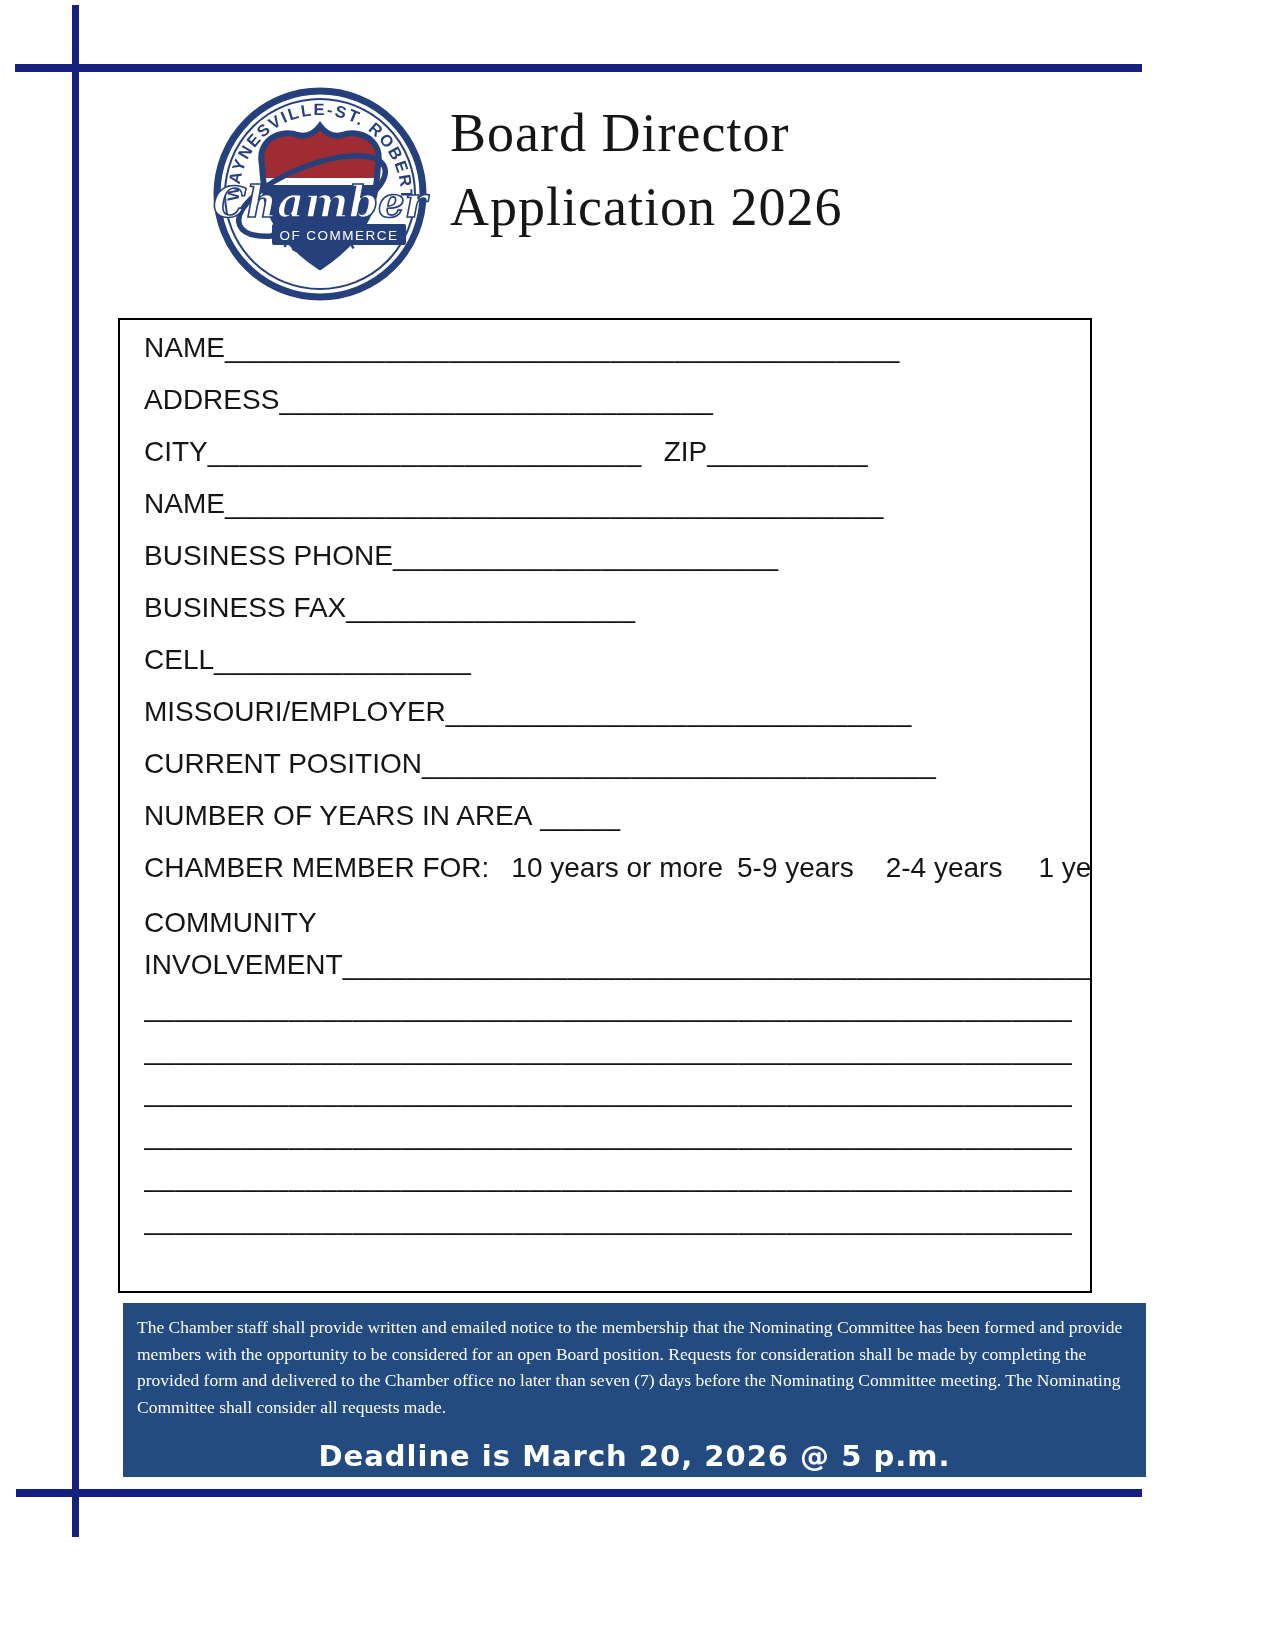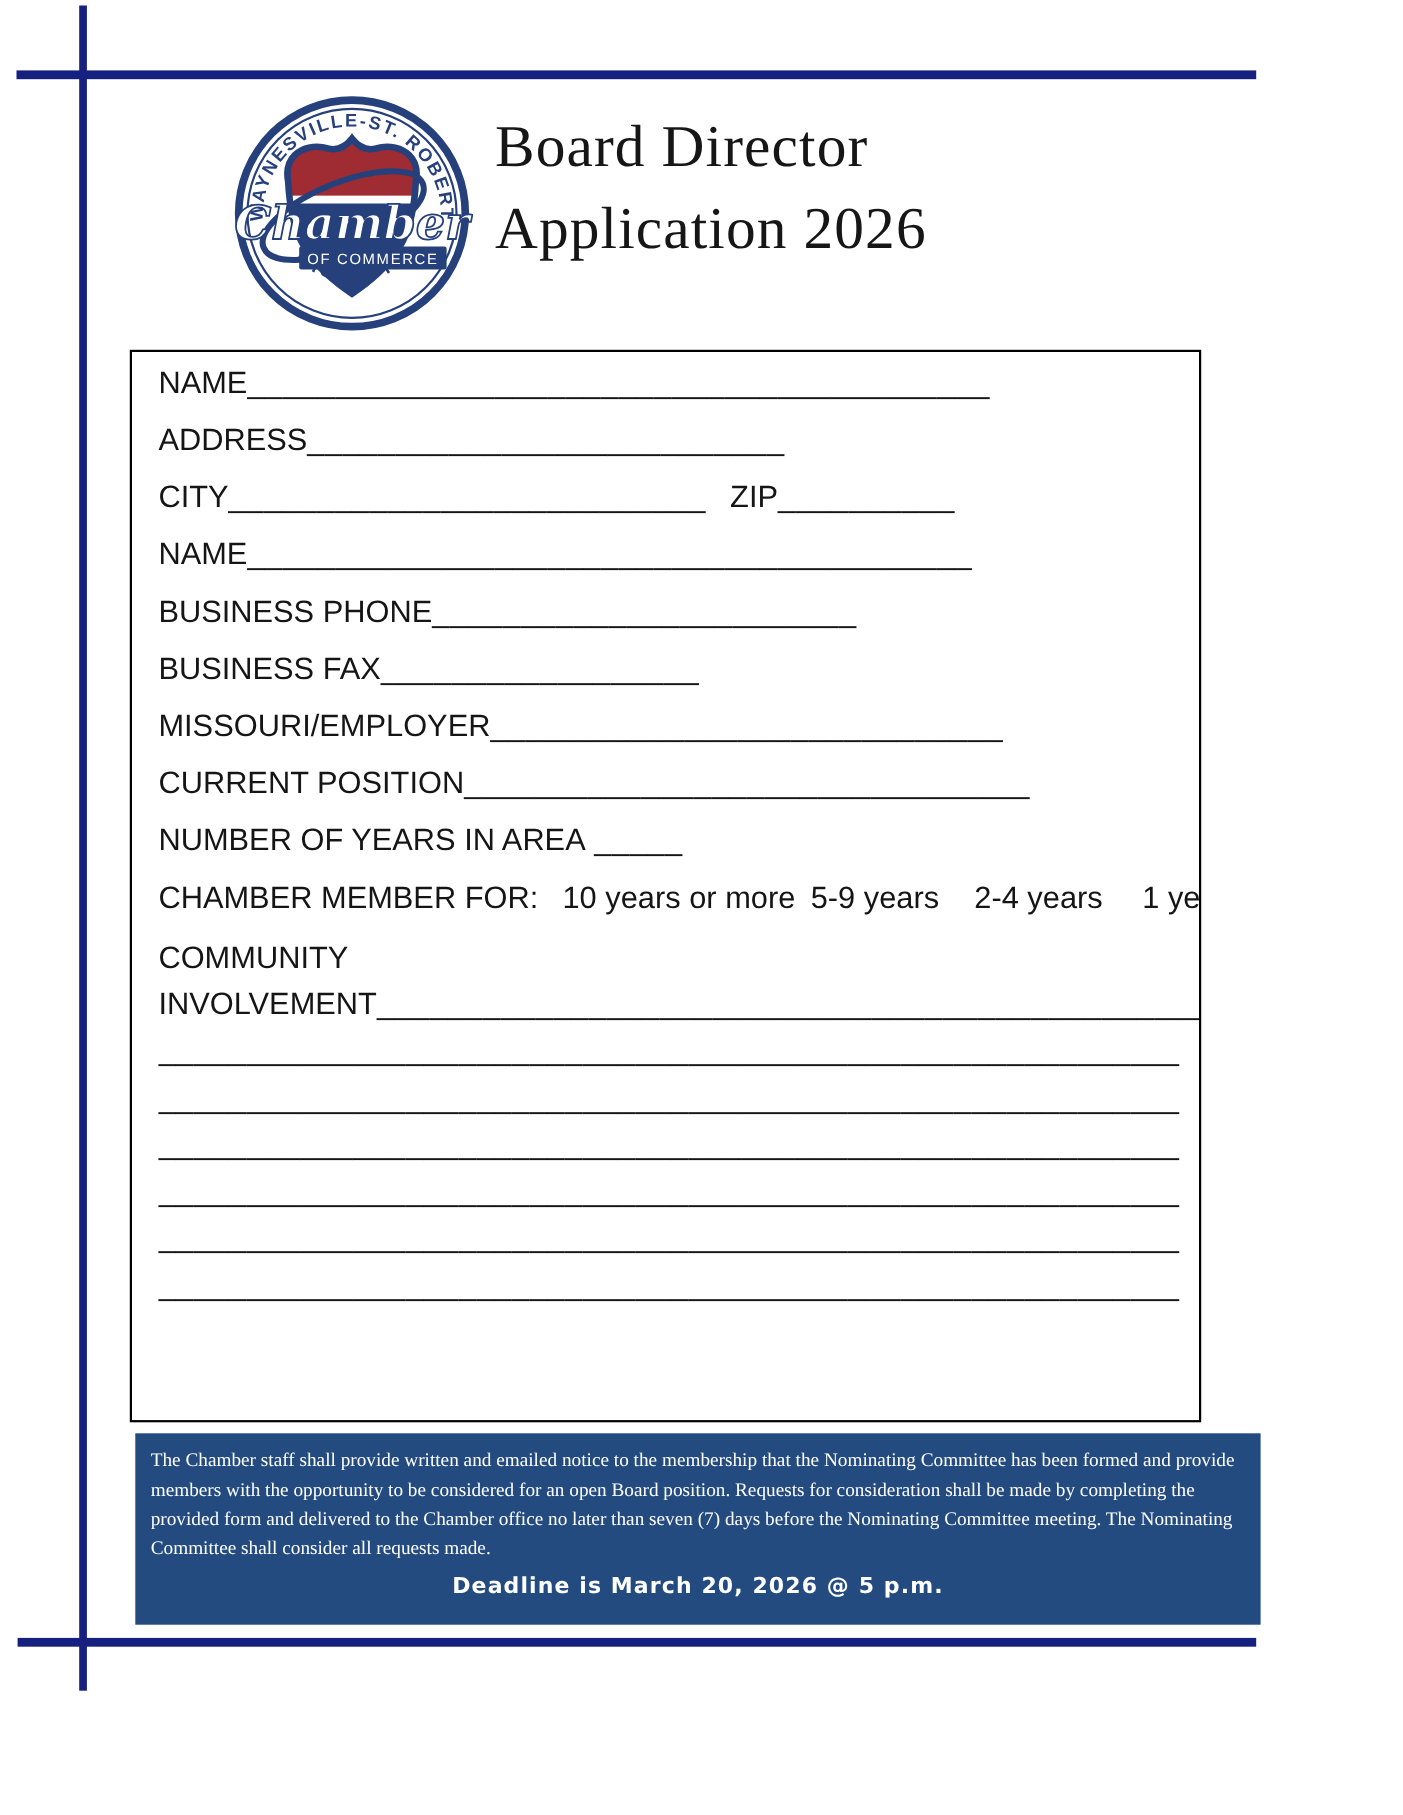--- a/index.html
+++ b/index.html
@@ -41,23 +41,23 @@
   
   .footer-box {
     position:absolute; left:123px; top:1303px; width:1023px; height:174px;
     background:#234b80; color:#ffffff;
   }
   .footer-par {
     padding:11px 0 0 14px;
     font-family:"Liberation Serif", serif; font-size:17.5px; line-height:26.5px;
   }
   .footer-deadline {
-    margin-top:9px; text-align:center;
+    margin-top:19px; text-align:center;
     font-family:"DejaVu Sans", sans-serif; font-weight:800;
-    font-size:20px; letter-spacing:1px;
+    font-size:29px; letter-spacing:1px;
   }
 </style>
 </head>
 <body>
 
 <div class="page">
 
   <div class="vline"></div>
   <div class="hline-top"></div>
   <div class="hline-bottom"></div>
@@ -114,20 +114,23 @@
     </div>
 
     <div class="field-row">
       <span>BUSINESS PHONE</span><span class="blank">________________________</span>
     </div>
 
     <div class="field-row">
       <span>BUSINESS FAX</span><span class="blank">__________________</span>
     </div>
 
+    <div class="field-row">
+      <span>CELL</span><span class="blank">________________</span>
+    </div>
 
     <div class="field-row">
       <span>MISSOURI/EMPLOYER</span><span class="blank">_____________________________</span>
     </div>
 
     <div class="field-row">
       <span>CURRENT POSITION</span><span class="blank">________________________________</span>
     </div>
 
     <div class="field-row">

